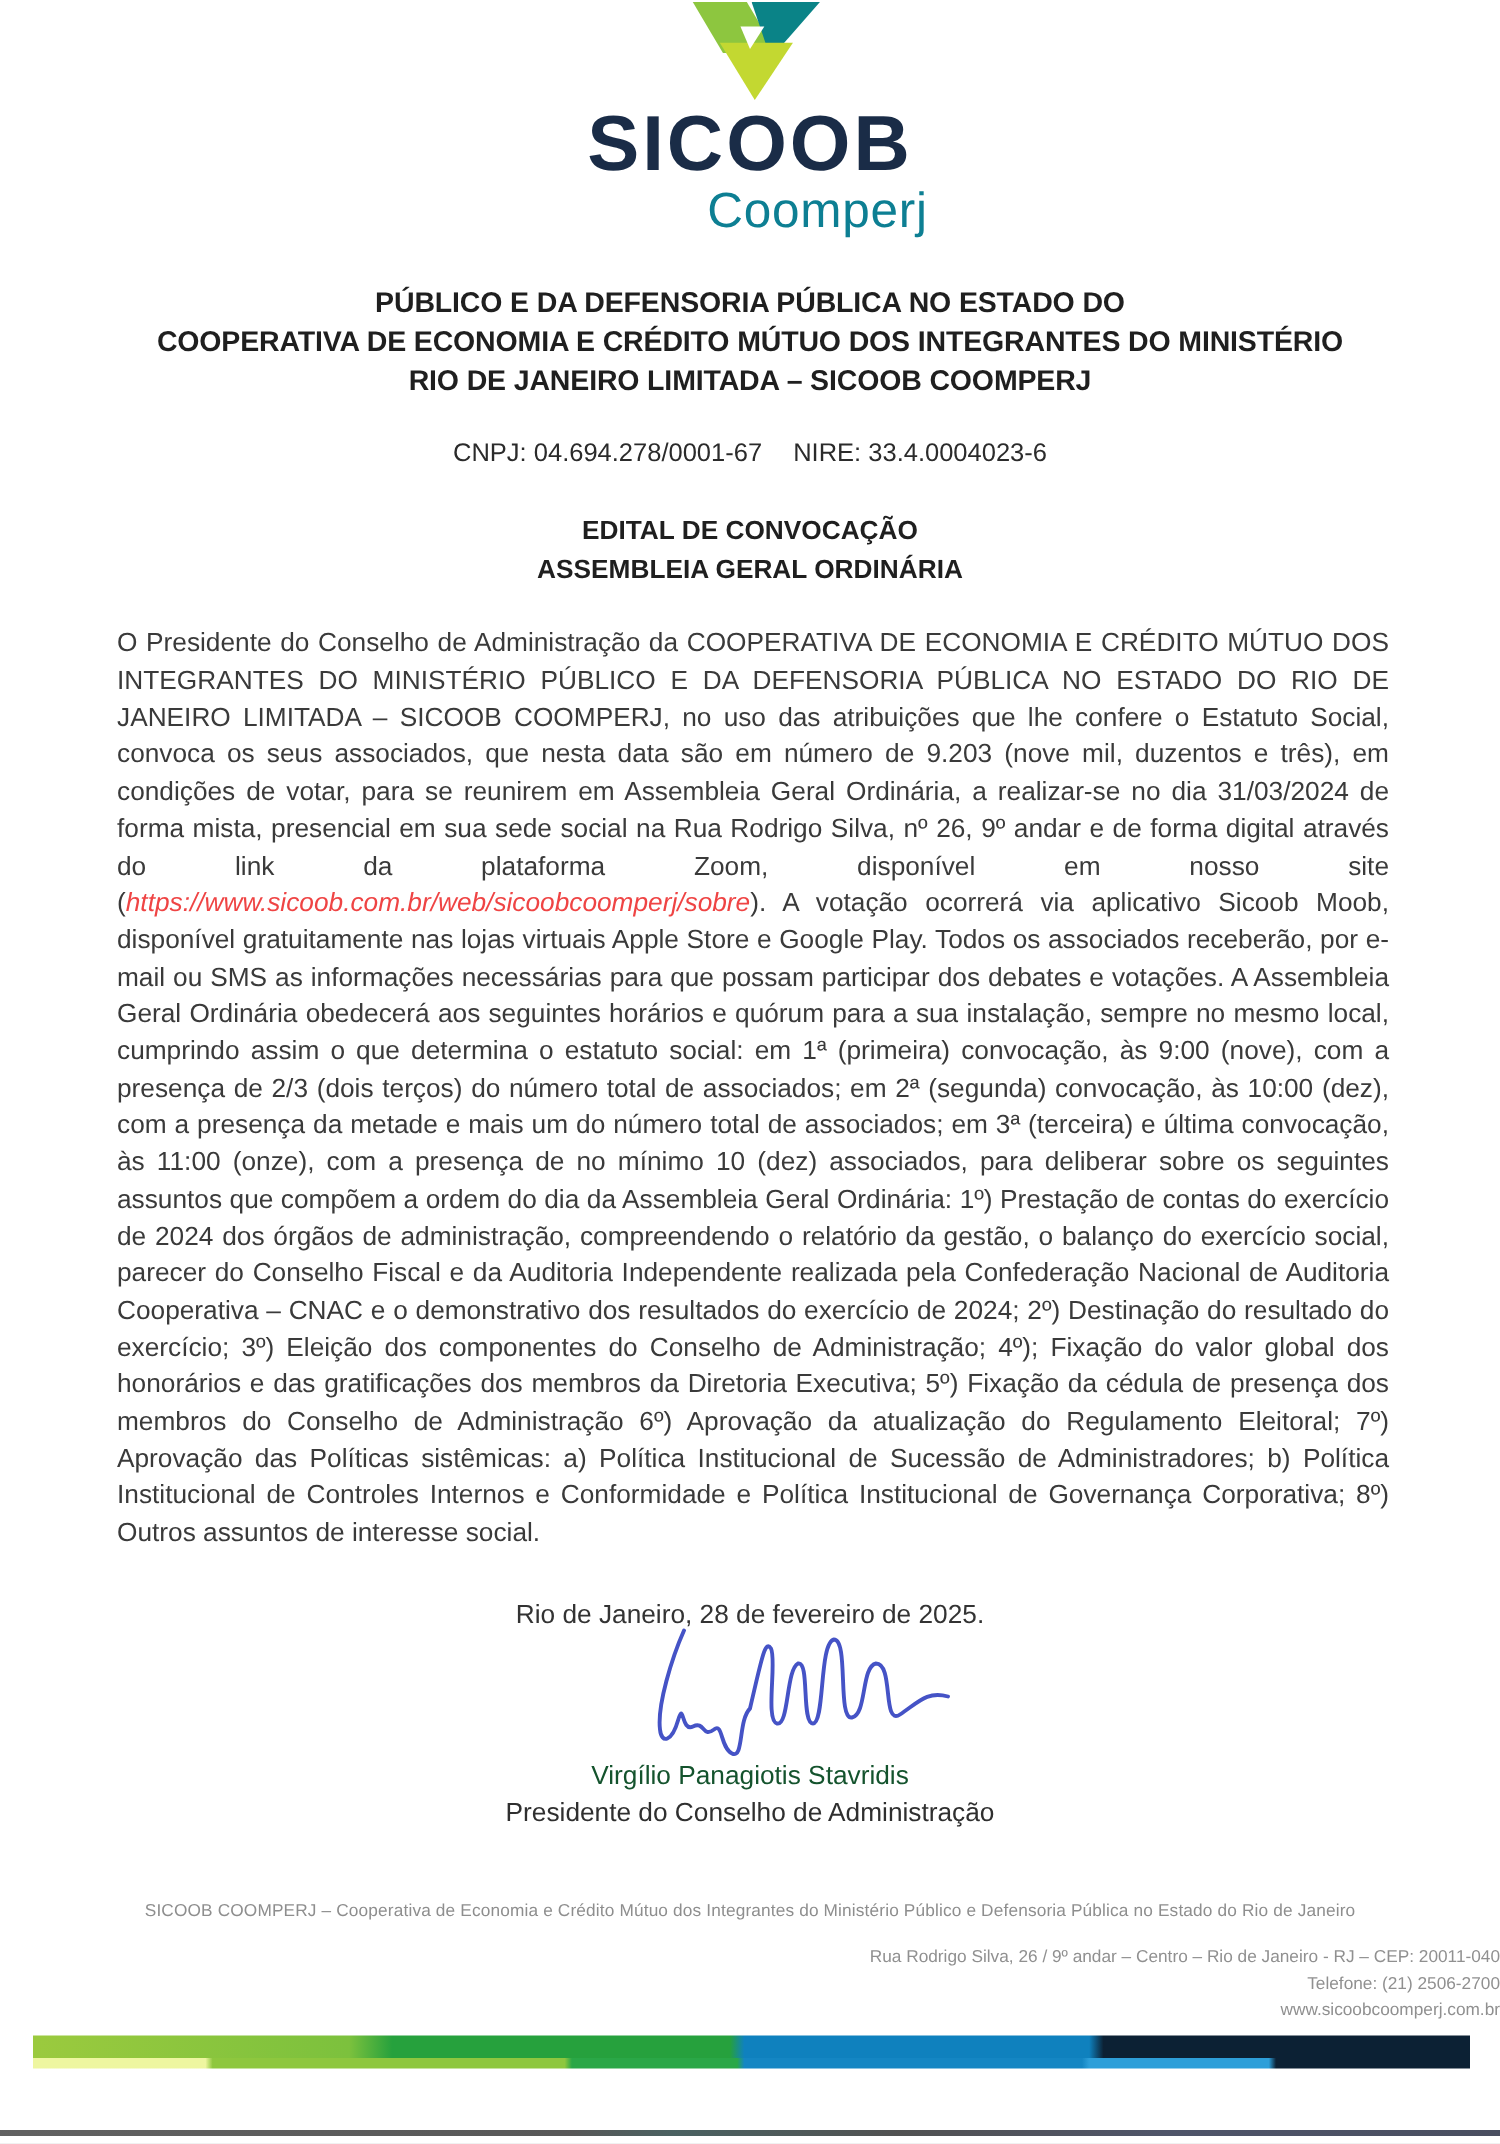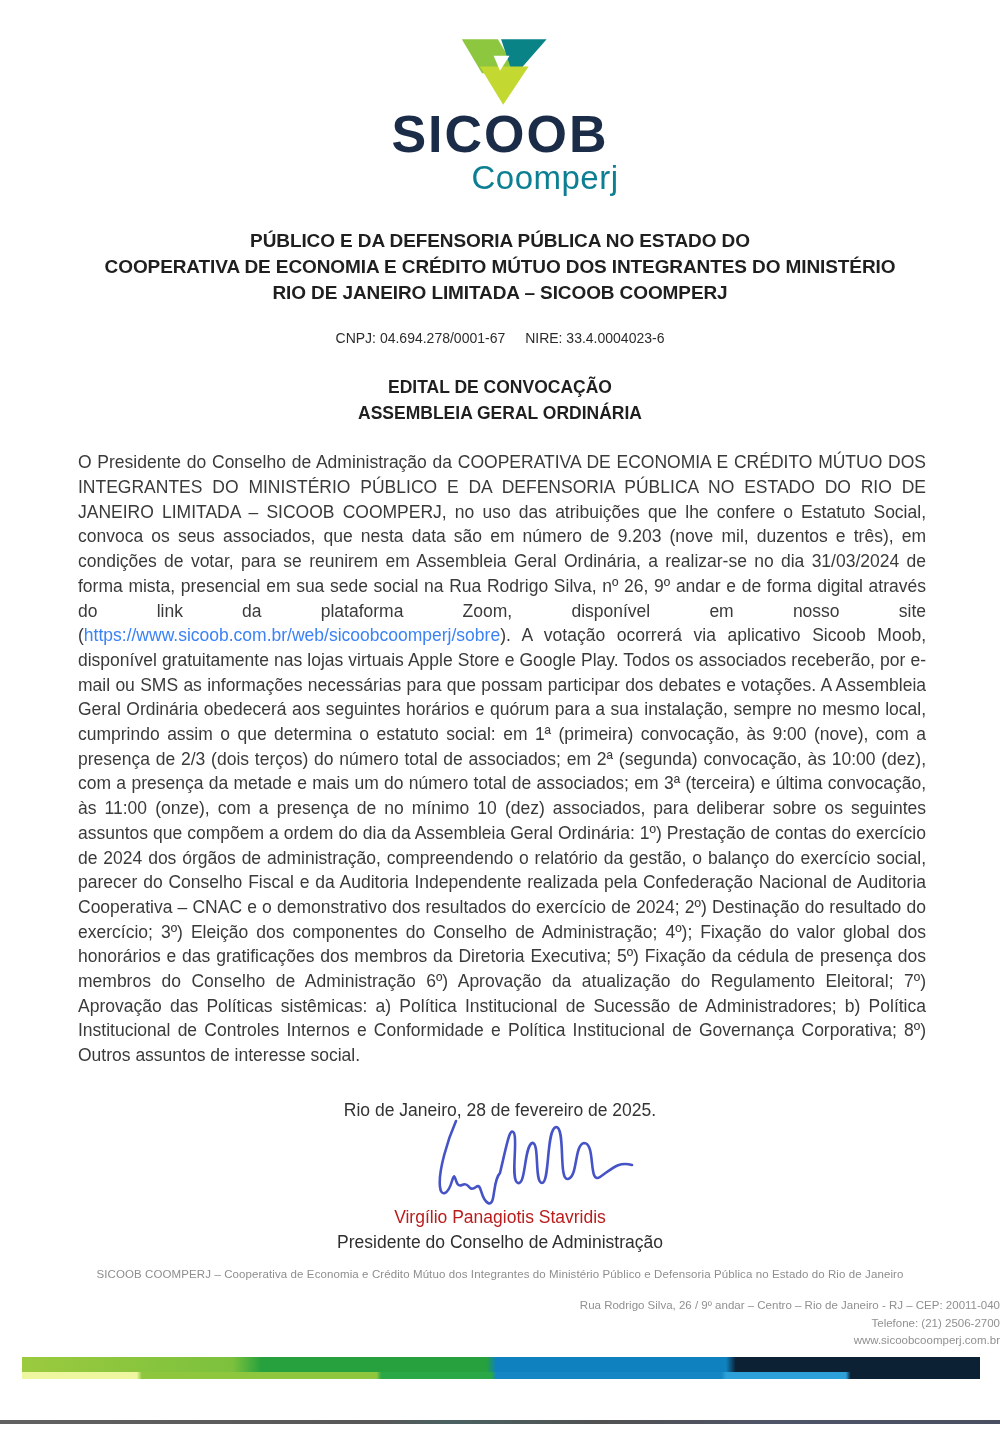--- a/index.html
+++ b/index.html
@@ -7,21 +7,21 @@
   .page {
     position:relative;
     width:1000px; height:1429px;
     margin:0 auto;
     background:#ffffff;
     font-family:"Liberation Sans", sans-serif;
     color:#3a3a3a;
     overflow:hidden;
   }
   
-  .logo { padding-top:38px; text-align:center; }
+  .logo { text-align:center; }
   .logo-mark { position:relative; width:106px; height:68px; margin:0 auto; }
   .logo-mark .shape { position:absolute; inset:0; }
   .shape-lime   { background:#8dc63f; clip-path:polygon(14% 2%, 48% 2%, 67% 52%, 33% 52%); }
   .shape-teal   { background:#0a8387; clip-path:polygon(51% 2%, 94% 2%, 63% 57%); }
   .shape-yellow { background:#c3d831; clip-path:polygon(31% 42%, 77% 42%, 53% 98%); }
   .shape-notch  { background:#ffffff; clip-path:polygon(44% 26%, 59% 26%, 50% 48%); }
   .logo-word {
     margin-top:2px;
     font-size:52px; font-weight:800; letter-spacing:2px;
     color:#1a2c47; line-height:1.0;
@@ -34,46 +34,46 @@
   
   .doc-title {
     margin-top:32px;
     text-align:center;
     font-size:19px; font-weight:700; line-height:26px;
     color:#1f1f1f; letter-spacing:-0.1px;
   }
   .doc-title span { display:block; }
   .registration {
     margin-top:24px; text-align:center;
-    font-size:14px; color:#2b2b2b;
+    font-size:17px; color:#2b2b2b;
   }
   .registration .nire { margin-left:16px; }
   .notice-title {
     margin-top:28px; text-align:center;
     font-size:17.5px; font-weight:700; line-height:26px;
     color:#1f1f1f;
   }
   .notice-title span { display:block; }
   
   .body-text {
     margin-top:24px;
     padding:0 74px 0 78px;
     font-size:17.5px; line-height:24.7px;
     text-align:justify;
     color:#3a3a3a;
   }
-  .body-text a.site-link { color:#3b82f6; text-decoration:none; }
+  .body-text a.site-link { color:#ef4444; text-decoration:none;font-style:italic; }
   .date-line {
     margin-top:32px; text-align:center;
     font-size:17.5px; color:#333333;
   }
   
   .sig-block { margin-top:2px; text-align:center; }
   .sig-svg { display:block; margin:-4px auto 0 auto; }
-  .sig-name { font-size:17.5px; color:#b91c1c; line-height:25px; margin-top:-6px; }
+  .sig-name { font-size:17.5px; color:#14532d; line-height:25px; margin-top:-6px; }
   .sig-role { font-size:17.5px; color:#2f2f2f; line-height:25px; }
   
   .footer { position:absolute; left:0; right:0; top:1268px; }
   .footer-line1 {
     text-align:center;
     font-size:11.5px; color:#8e8e8e; letter-spacing:0.1px;
   }
   .footer-addr {
     margin-top:17px; text-align:right;
     font-size:11.5px; color:#909090; line-height:17.5px;

